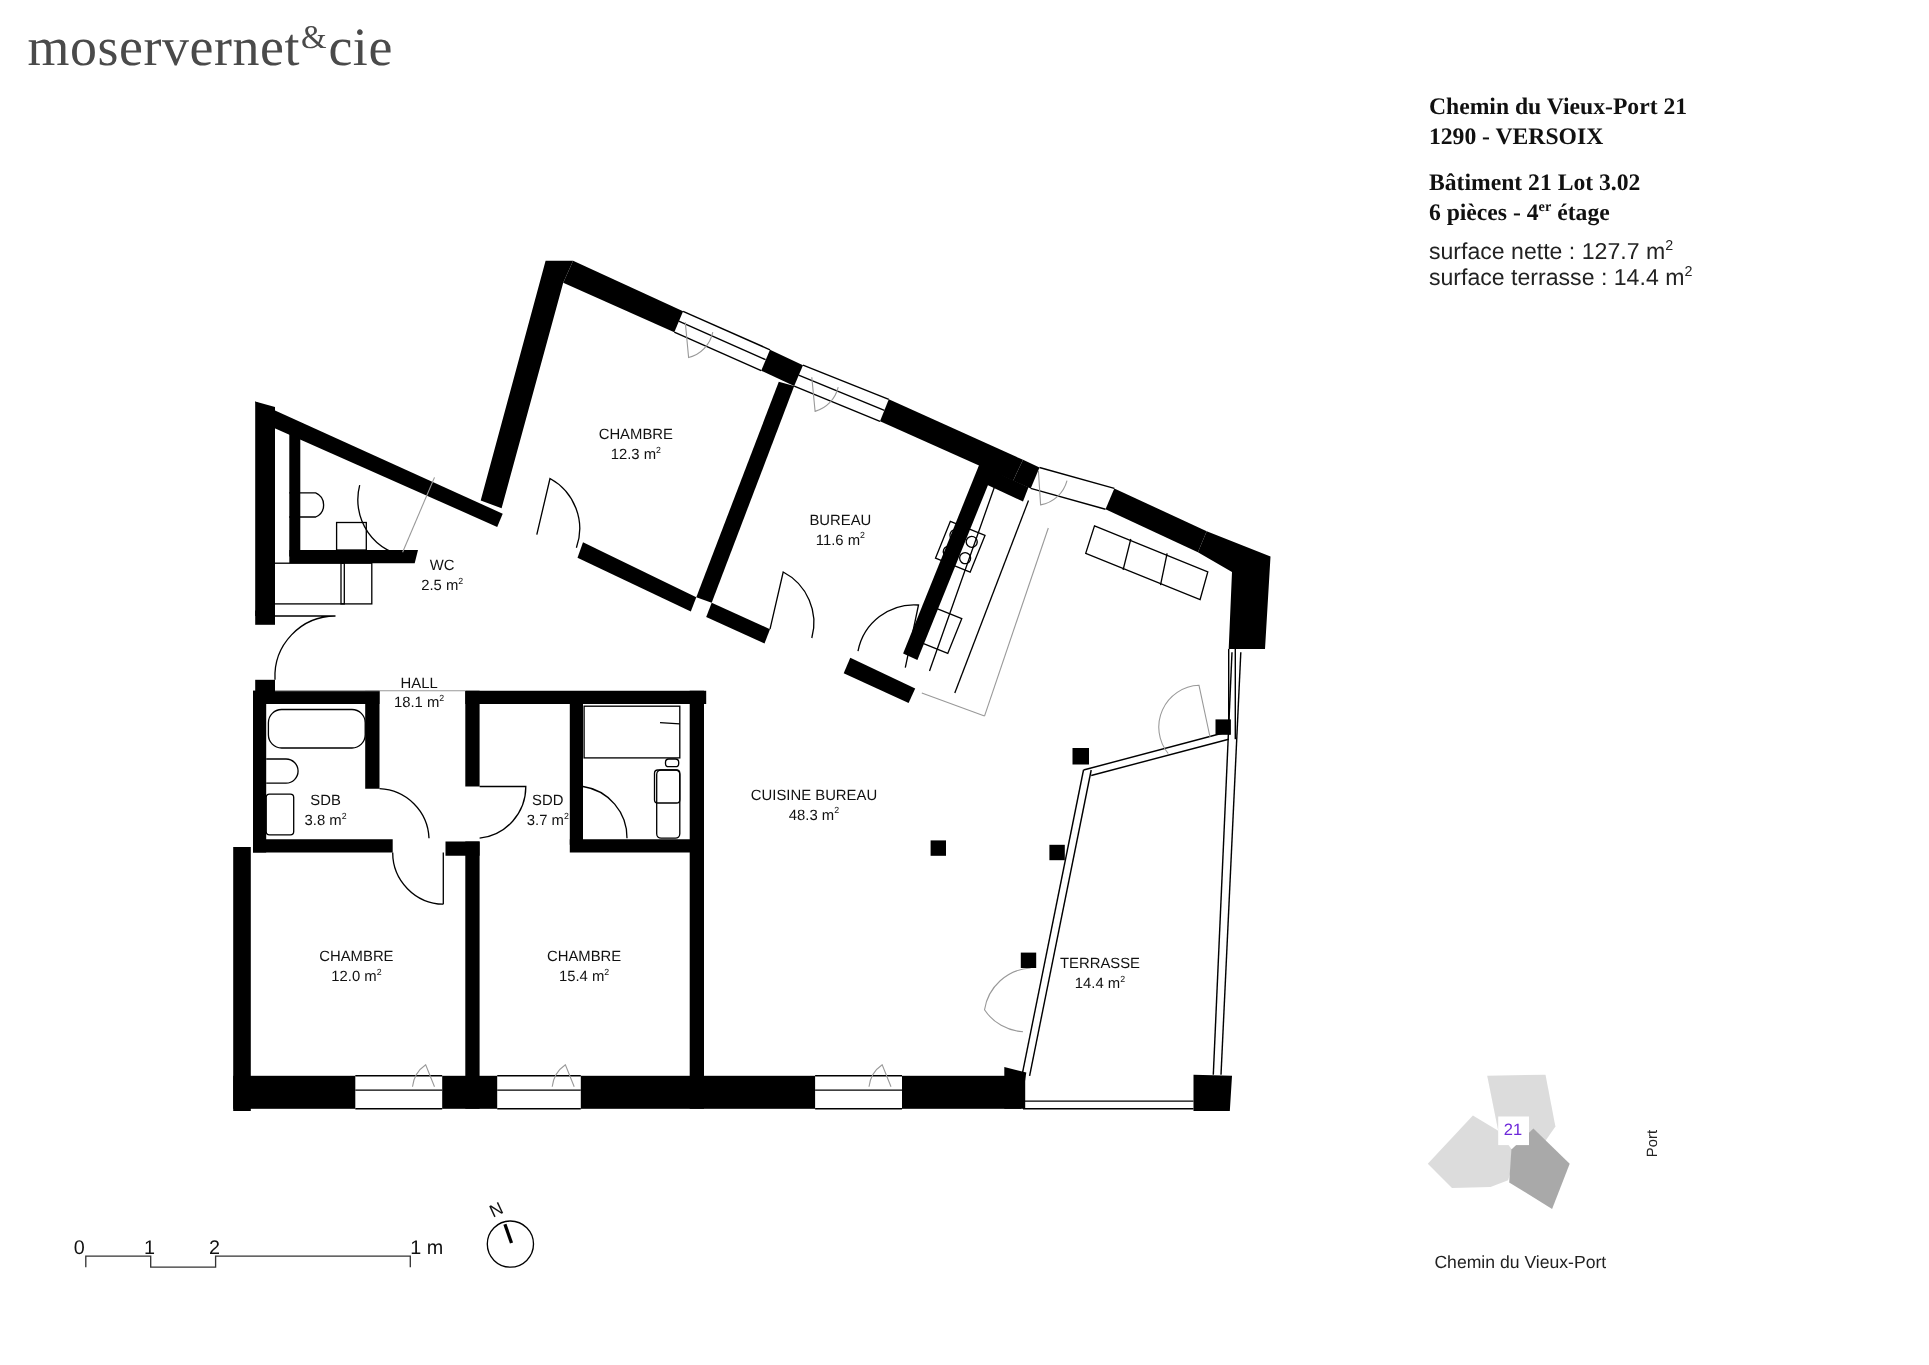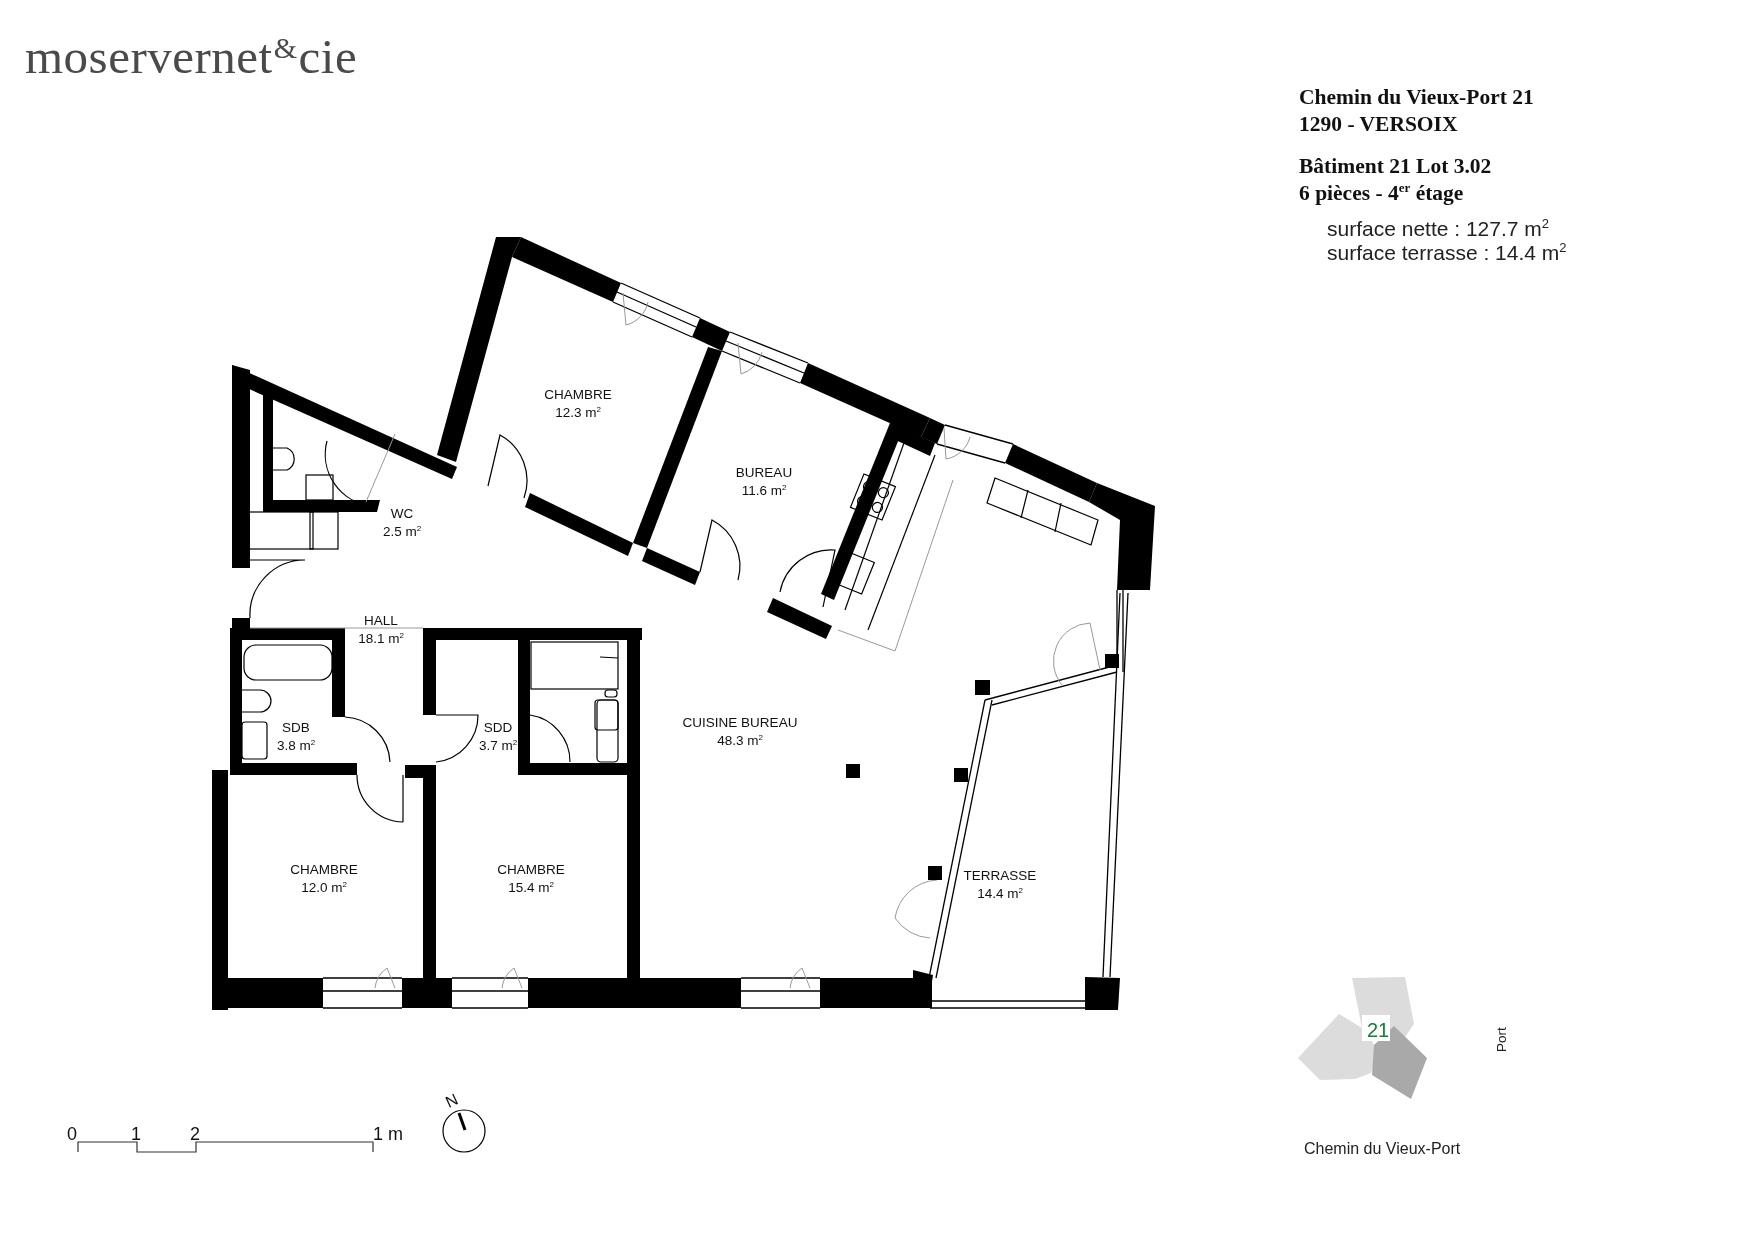--- a/index.html
+++ b/index.html
@@ -1,30 +1,30 @@
 <!DOCTYPE html>
 <html><head>
 <meta charset="utf-8">
 <style>
   html, body { margin: 0; padding: 0; background: #ffffff; }
   body { width: 1754px; height: 1241px; position: relative; overflow: hidden; font-family: "Liberation Sans", sans-serif; color: #111; }
-  .logo { position: absolute; left: 25px; top: 28px; font-family: "Liberation Serif", serif; font-size: 49px; color: #4a4a4a; letter-spacing: 0.5px; }
+  .logo { position: absolute; left: 25px; top: 14px; font-family: "Liberation Serif", serif; font-size: 49px; color: #4a4a4a; letter-spacing: 0.5px; }
   .logo .amp { font-size: 30px; vertical-align: 15px; margin: 0 1px; }
   .info { position: absolute; left: 1299px; top: 84px; }
   .info .b { font-weight: bold; font-size: 21.5px; line-height: 27px; color: #111; font-family: Liberation Serif, serif; }
   .info .gap { height: 15px; }
-  .info .r { font-size: 21px; line-height: 24px; color: #222; margin-left: 28px; }
+  .info .r { font-size: 21px; line-height: 24px; color: #222; }
   .info sup { font-size: 13px; line-height: 0; }
   svg.plan { position: absolute; left: 0; top: 0; }
   .lbl { position: absolute; text-align: center; font-size: 13.5px; line-height: 18px; color: #111; transform: translateX(-50%); white-space: nowrap; }
   .lbl sup { font-size: 8px; line-height: 0; }
   .scale-lbl { position: absolute; font-size: 18px; color: #111; }
   .keymap-lbl { position: absolute; font-size: 16px; color: #222; }
   .port { position: absolute; font-size: 13.5px; color: #222; transform: rotate(-90deg); transform-origin: left top; }
-  .bld-num { position: absolute; font-size: 20px; color: #15803d; }
+  .bld-num { position: absolute; font-size: 15px; color: #6d28d9; }
 </style>
 </head>
 <body>
 
 <div class="logo"><span>moservernet</span><span class="amp">&amp;</span><span>cie</span></div>
 
 <div class="info">
   <div class="b">Chemin du Vieux-Port 21</div>
   <div class="b">1290 - VERSOIX</div>
   <div class="gap"></div>

